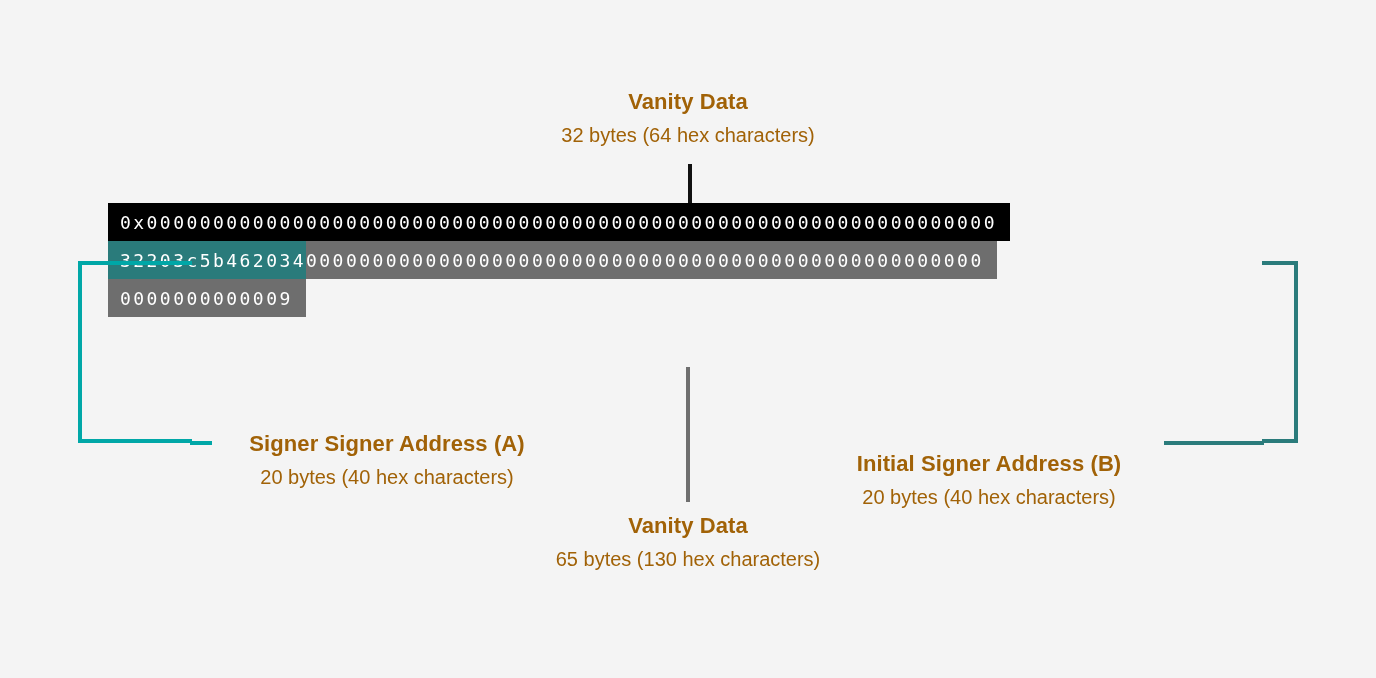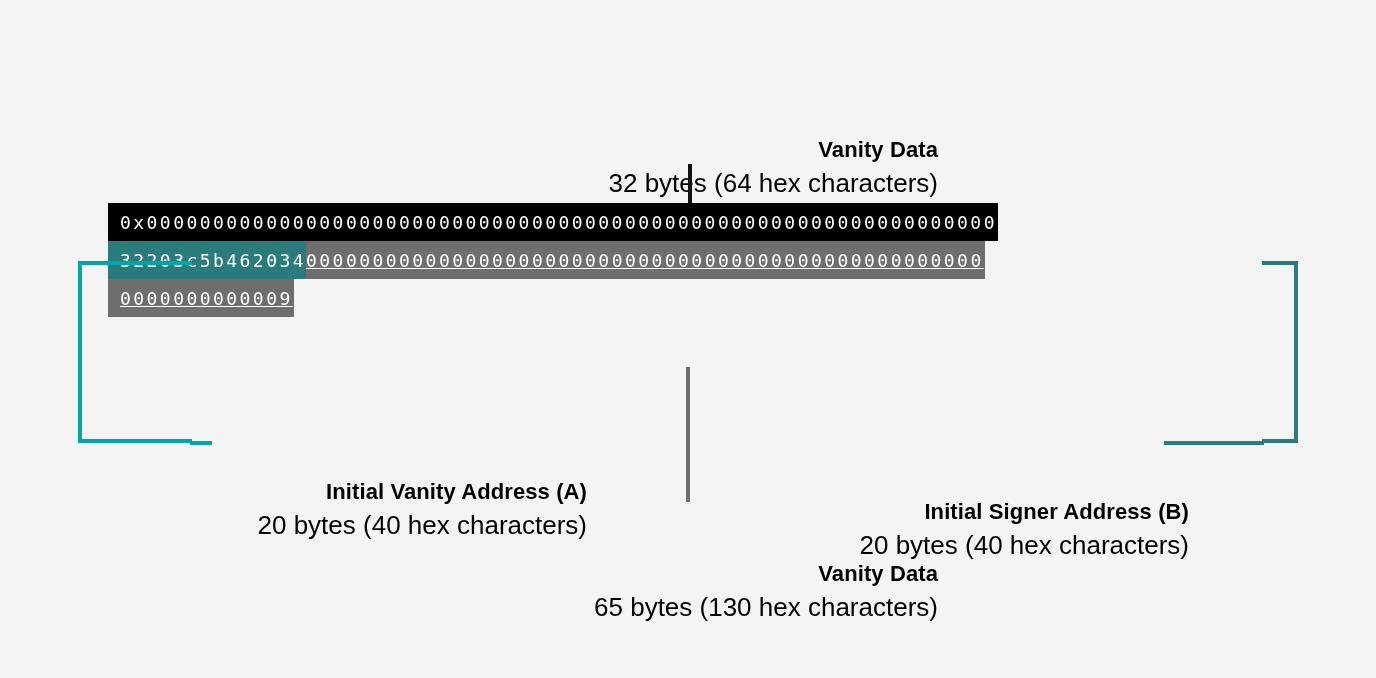--- a/index.html
+++ b/index.html
@@ -16,33 +16,32 @@
   }
   .stage {
     position: relative;
     width: 1376px;
     height: 678px;
   }
 
   
   .label-block {
     position: absolute;
-    text-align: right;
-    color: #000000;
+    text-align: center;
+    color: #a16207;
     white-space: nowrap;
-    margin-top: 48px;
   }
   .label-title {
     font-size: 22px;
     font-weight: bold;
     letter-spacing: 0.1px;
     line-height: 28px;
   }
   .label-sub {
-    font-size: 26px;
+    font-size: 20px;
     font-weight: normal;
     line-height: 30px;
     margin-top: 4px;
   }
 
   #label-vanity-top { left: 438px; top: 88px; width: 500px; }
   #label-vanity-bottom { left: 438px; top: 512px; width: 500px; }
   #label-signer-a { left: 187px; top: 430px; width: 400px; }
   #label-signer-b { left: 789px; top: 450px; width: 400px; }
 
@@ -63,25 +62,25 @@
     display: flex;
     align-items: center;
     font-family: "DejaVu Sans Mono", "Liberation Mono", monospace;
     font-size: 18px;
     letter-spacing: 2.45px;
     color: #ffffff;
     white-space: pre;
     box-sizing: border-box;
   }
   .seg.pad-left { padding-left: 12px; }
-  .seg.pad-right { padding-right: 1px; }
+  .seg.pad-right { padding-right: 13px; }
   .c-black { background: #000000; }
   .c-teal  { background: #00a7a7; }
   .c-dteal { background: #2a7b7b; }
-  .c-gray  { background: #6e6e6e; text-decoration: underline; }
+  .c-gray  { background: #6e6e6e; }
 
   
   .vline {
     position: absolute;
     width: 4px;
   }
   #vline-top {
     left: 688px;
     top: 164px;
     height: 40px;
@@ -166,21 +165,21 @@
     </div>
 
   </div>
 
   <div class="bracket" id="bracket-a"></div>
   <div id="bracket-a-tail"></div>
   <div class="bracket" id="bracket-b"></div>
   <div id="bracket-b-tail"></div>
 
   <div class="label-block" id="label-signer-a">
-    <div class="label-title">Initial Vanity Address (A)</div>
+    <div class="label-title">Signer Signer Address (A)</div>
     <div class="label-sub">20 bytes (40 hex characters)</div>
   </div>
 
   <div class="label-block" id="label-signer-b">
     <div class="label-title">Initial Signer Address (B)</div>
     <div class="label-sub">20 bytes (40 hex characters)</div>
   </div>
 
   <div class="vline" id="vline-bottom"></div>
 

